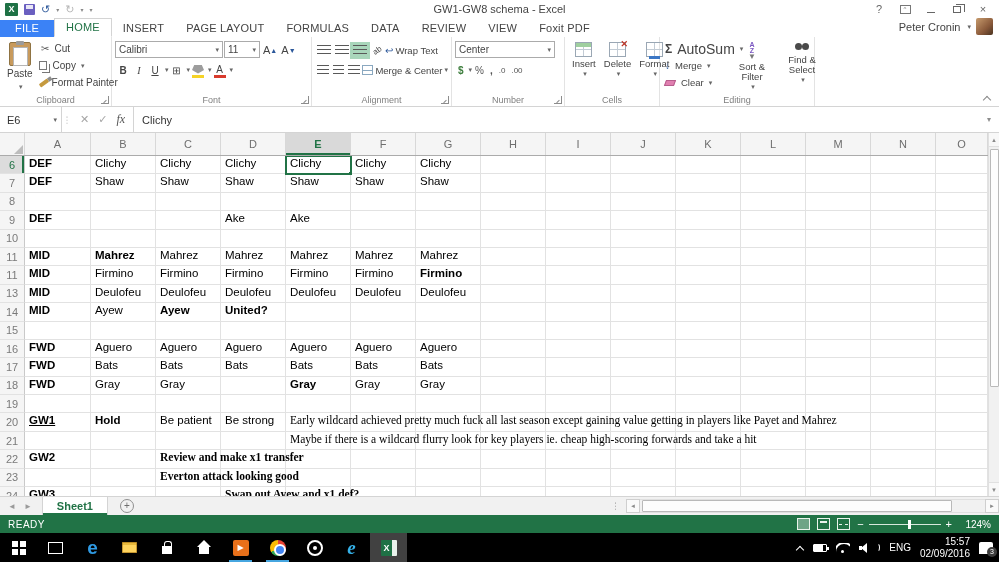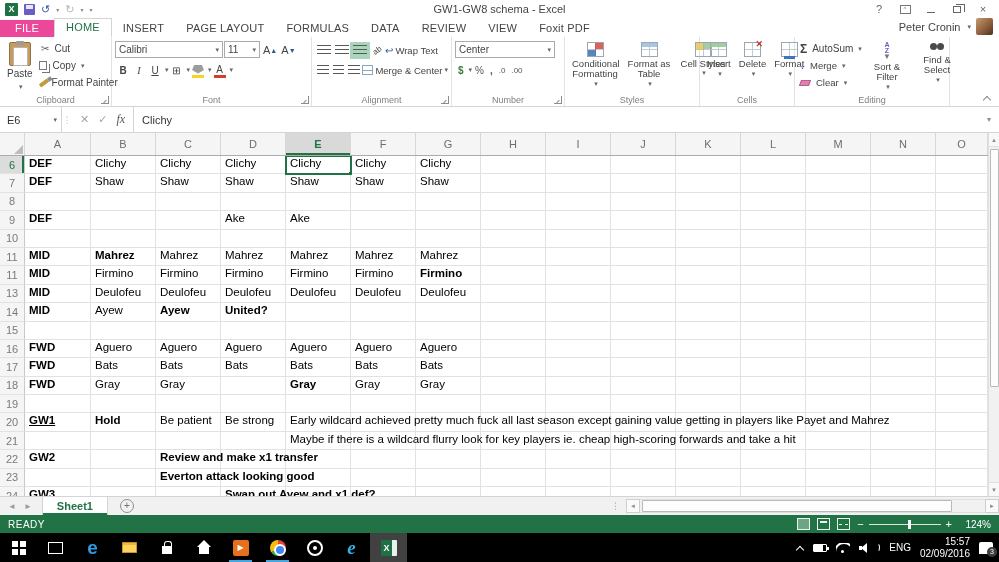--- a/index.html
+++ b/index.html
@@ -19,21 +19,21 @@
   .winctl { margin-left:auto; display:flex; align-items:center; gap:2px; padding-right:4px; z-index:2; }
   .wbtn { width:24px; height:16px; display:flex; align-items:center; justify-content:center; color:#666; font-size:11px; }
   .ico-ribopt { width:11px; height:9px; border:1px solid #777; font-size:6px; line-height:7px; text-align:center; color:#777; }
   .ico-min { width:8px; height:1px; background:#666; margin-top:6px; }
   .ico-restore { width:8px; height:7px; border:1px solid #666; position:relative; }
   .ico-restore::before { content:""; position:absolute; top:-3px; left:2px; width:8px; height:7px; border:1px solid #666; border-left:none; border-bottom:none; }
 
   
   .tabrow { height:19px; display:flex; align-items:flex-end; background:#fff; font-size:11px; position:relative; }
   .rtab { padding:2px 11px 3px; color:#444; letter-spacing:.2px; }
-  .rtab.file { background:#ec4899; color:#fff; padding:2px 15px 3px; }
+  .rtab.file { background:#3b82f6; color:#fff; padding:2px 15px 3px; }
   .rtab.active { color:#217346; border:1px solid #d4d4d4; border-bottom:1px solid #fff; background:#fff; }
   .userarea { margin-left:auto; display:flex; align-items:center; gap:5px; padding-right:6px; padding-bottom:2px; color:#444; }
   .avatar { width:17px; height:17px; border-radius:2px; background:linear-gradient(135deg,#c79b6d,#8a5a3b 60%,#4a3220); }
 
   
   .ribbon { height:70px; background:#fff; border-bottom:1px solid #d4d4d4; display:flex; font-size:10px; color:#444; position:relative; }
   .rgroup { position:relative; border-right:1px solid #e3e3e3; padding:3px 3px 13px; display:flex; }
   .rg-label { position:absolute; bottom:1px; left:0; right:0; text-align:center; font-size:9px; color:#7f7f7f; }
   .launcher { position:absolute; right:2px; bottom:2px; width:8px; height:8px; border-right:1px solid #8c8c8c; border-bottom:1px solid #8c8c8c; }
   .launcher::before { content:""; position:absolute; right:1px; bottom:1px; width:4px; height:1px; background:#8c8c8c; transform:rotate(-45deg); }
@@ -99,21 +99,21 @@
   .corner { width:25px; border-right:1px solid #d8d8d8; position:relative; background:#f5f5f5; }
   .corner::after { content:""; position:absolute; right:1px; bottom:1px; border-left:9px solid transparent; border-bottom:9px solid #bdbdbd; }
   .col-h { display:flex; align-items:center; justify-content:center; border-right:1px solid #d8d8d8; }
   .col-h.sel { background:#d9d9d9; color:#217346; box-shadow:inset 0 -2px 0 #217346; font-weight:bold; }
   .gridrows { height:340px; overflow:hidden; background:#fff; font-size:11.5px; }
   .g-row { display:flex; height:18.4px; }
   .row-h { width:25px; background:#f5f5f5; border-right:1px solid #c9c9c9; border-bottom:1px solid #e2e2e2; color:#7a7a7a; font-size:11px; display:flex; align-items:center; justify-content:center; flex:none; }
   .row-h.sel-h { background:#dcdcdc; color:#217346; box-shadow:inset -2px 0 0 #217346; }
   .g-cell { border-right:1px solid #e2e2e2; border-bottom:1px solid #e2e2e2; padding:1px 0 0 4px; overflow:hidden; white-space:nowrap; color:#000; flex:none; }
   .g-cell.b { font-weight:bold; }
-  .g-cell.spill { overflow:visible; position:relative; z-index:1; }
+  .g-cell.spill { overflow:visible; position:relative; z-index:1;font-family:Liberation Serif, serif; }
   .g-cell.sel { outline:2px solid #217346; outline-offset:-1px; position:relative; z-index:2; }
   .fill-handle { position:absolute; right:-3px; bottom:-3px; width:5px; height:5px; background:#217346; border:1px solid #fff; }
   .vscroll { position:absolute; top:0; right:0; width:11px; height:363px; background:#f1f1f1; border-left:1px solid #e0e0e0; display:flex; flex-direction:column; align-items:center; }
   .vbtn { height:14px; width:11px; color:#8a8a8a; font-size:6px; display:flex; align-items:center; justify-content:center; background:#f8f8f8; border-bottom:1px solid #e0e0e0; }
   .vbtn.bot { border-top:1px solid #e0e0e0; border-bottom:none; margin-top:auto; }
   .vthumb { margin-top:2px; width:9px; height:238px; background:#fdfdfd; border:1px solid #b9b9b9; border-radius:1px; }
 
   
   .sheetbar { height:19px; background:#f1f1f1; border-top:1px solid #d4d4d4; display:flex; align-items:stretch; font-size:11px; position:relative; }
   .tabnav { display:flex; align-items:center; gap:8px; padding:0 10px 0 8px; color:#9a9a9a; font-size:8px; }
@@ -320,38 +320,20 @@
         <span class="num-ico">%</span>
         <span class="num-ico" style="font-weight:bold;">,</span>
         <span class="num-ico" style="font-size:8px;">.0</span>
         <span class="num-ico" style="font-size:8px;">.00</span>
       </div>
     </div>
     <div class="rg-label">Number</div>
     <div class="launcher"></div>
   </div>
 
-  <div class="rgroup" style="width:135px;">
-    <div class="bigbtn">
-      <span class="cgrid cf"></span>
-      <span class="twoline">Conditional Formatting</span>
-        <span class="dd">▾</span>
-    </div>
-    <div class="bigbtn">
-      <span class="cgrid ftab"></span>
-      <span class="twoline">Format as Table</span>
-        <span class="dd">▾</span>
-    </div>
-    <div class="bigbtn">
-      <span class="cgrid cstyle"></span>
-      <span class="twoline">Cell Styles</span>
-        <span class="dd">▾</span>
-    </div>
-    <div class="rg-label">Styles</div>
-  </div>
 
   <div class="rgroup" style="width:95px;">
     <div class="bigbtn">
       <span class="cgrid ins"></span>
       <span style="font-size:9.5px;">Insert</span>
         <span class="dd">▾</span>
     </div>
     <div class="bigbtn">
       <span class="cgrid del"></span>
       <span style="font-size:9.5px;">Delete</span>
@@ -362,21 +344,21 @@
       <span style="font-size:9.5px;">Format</span>
         <span class="dd">▾</span>
     </div>
     <div class="rg-label">Cells</div>
   </div>
 
   <div class="rgroup" style="width:155px;">
     <div class="stack3" style="width:64px;">
       <div class="smallbtn">
           <span class="sigma">Σ</span>
-          <span style="font-size:10px;">AutoSum</span>
+          <span style="font-size:14px;">AutoSum</span>
           <span class="dd">▾</span>
         </div>
       <div class="smallbtn">
           <span class="fillarrow">↓</span>
           <span style="font-size:9.5px;">Merge</span>
           <span class="dd">▾</span>
         </div>
       <div class="smallbtn">
           <span class="eraser"></span>
           <span style="font-size:9.5px;">Clear</span>

